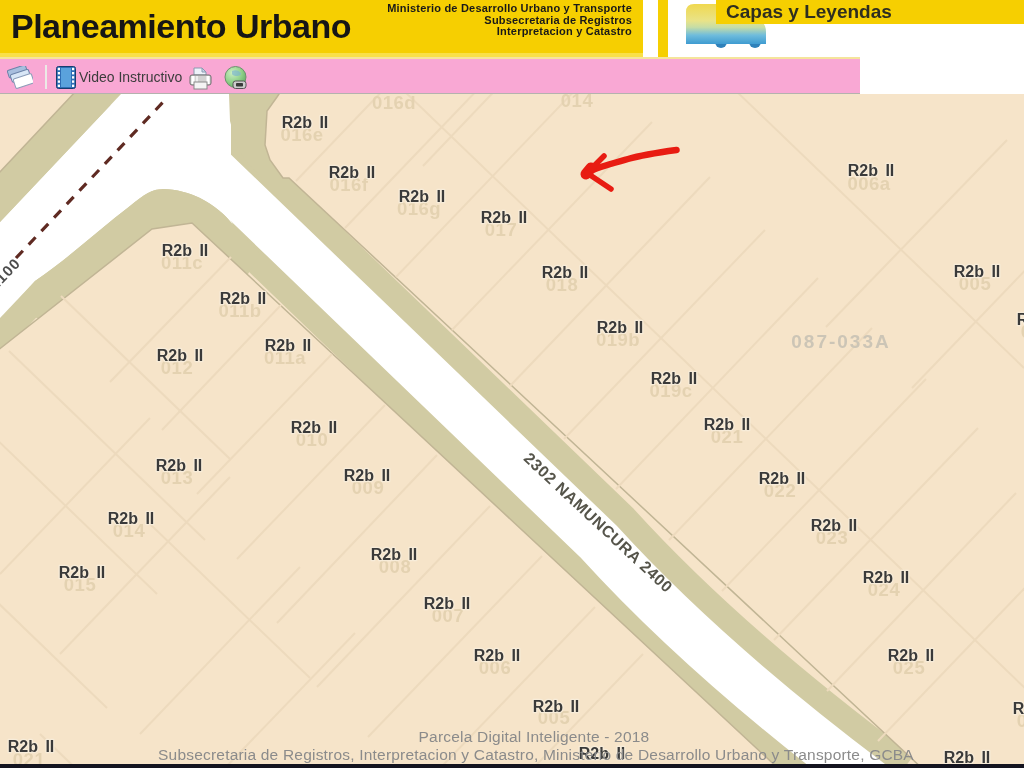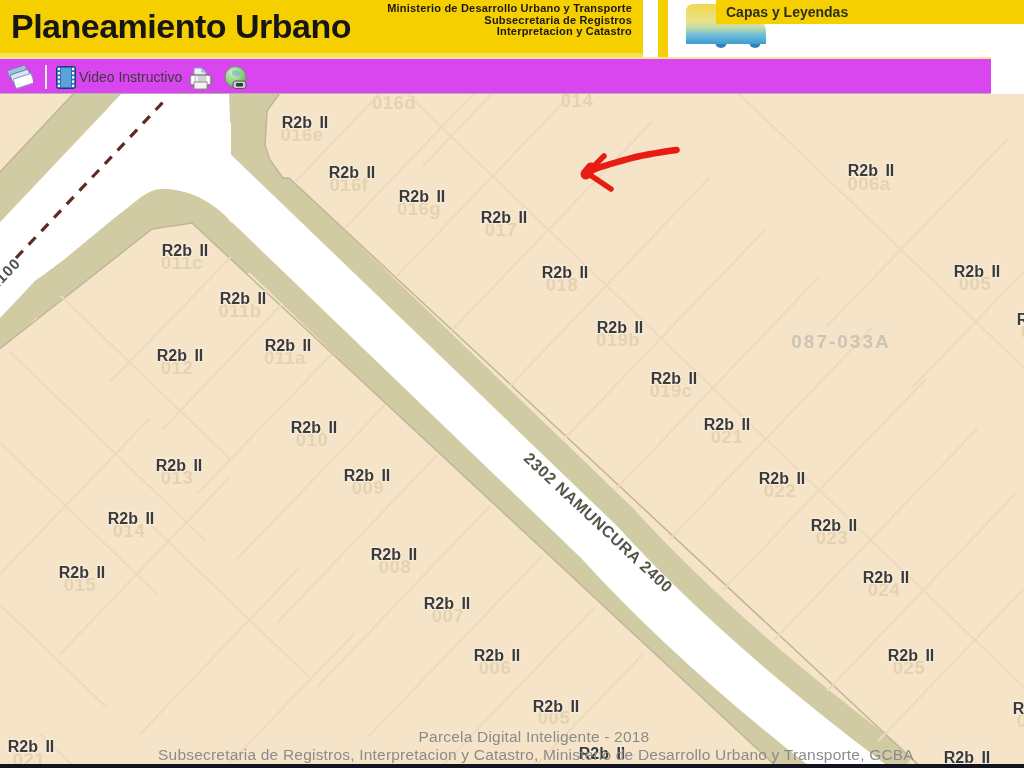--- a/index.html
+++ b/index.html
@@ -4,23 +4,23 @@
 <style>
   html,body{margin:0;padding:0;}
   body{width:1024px;height:768px;overflow:hidden;font-family:"Liberation Sans",sans-serif;background:#fff;}
   .header{position:relative;width:1024px;height:61px;background:#fff;}
   .hyellow{position:absolute;left:0;top:0;width:643px;height:53px;background:#f6cf01;}
   .hline{position:absolute;left:0;top:53px;width:643px;height:4px;background:#f9e049;}
   .h1{position:absolute;left:11px;top:7px;font-size:34px;font-weight:bold;color:#161616;letter-spacing:-0.5px;white-space:nowrap;}
   .ministry{position:absolute;right:392px;top:3px;width:280px;text-align:right;font-size:11px;line-height:11.5px;font-weight:bold;color:#191919;letter-spacing:0.2px;}
   .ystrip{position:absolute;left:658px;top:0;width:10px;height:57px;background:#f6cf01;}
   .panelbar{position:absolute;left:716px;top:0;width:308px;height:24px;background:#f6cf01;}
-  .panelbar span{display:block;padding-left:10px;font-size:14px;font-weight:bold;color:#2e2e20;line-height:24px;}
+  .panelbar span{display:block;padding-left:10px;font-size:19px;font-weight:bold;color:#2e2e20;line-height:24px;}
   .truck{position:absolute;left:683px;top:3px;}
-  .toolbar{position:absolute;left:0;top:57px;width:991px;height:37px;background:#d946ef;border-top:2px solid #f5e49c;border-bottom:1px solid #b4b2ae;box-sizing:border-box;}
+  .toolbar{position:absolute;left:0;top:57px;width:860px;height:37px;background:#f9a8d4;border-top:2px solid #f5e49c;border-bottom:1px solid #b4b2ae;box-sizing:border-box;}
   .tbtext{position:absolute;left:79px;top:10px;font-size:14px;color:#3c3c3c;}
   .sep{position:absolute;left:45px;top:6px;width:2px;height:24px;background:#eceae6;}
   .mapwrap{position:absolute;left:0;top:94px;width:1024px;height:674px;}
 </style>
 </head>
 <body>
 <div class="header">
   <div class="hyellow"></div>
   <div class="hline"></div>
   <div class="h1">Planeamiento Urbano</div>

